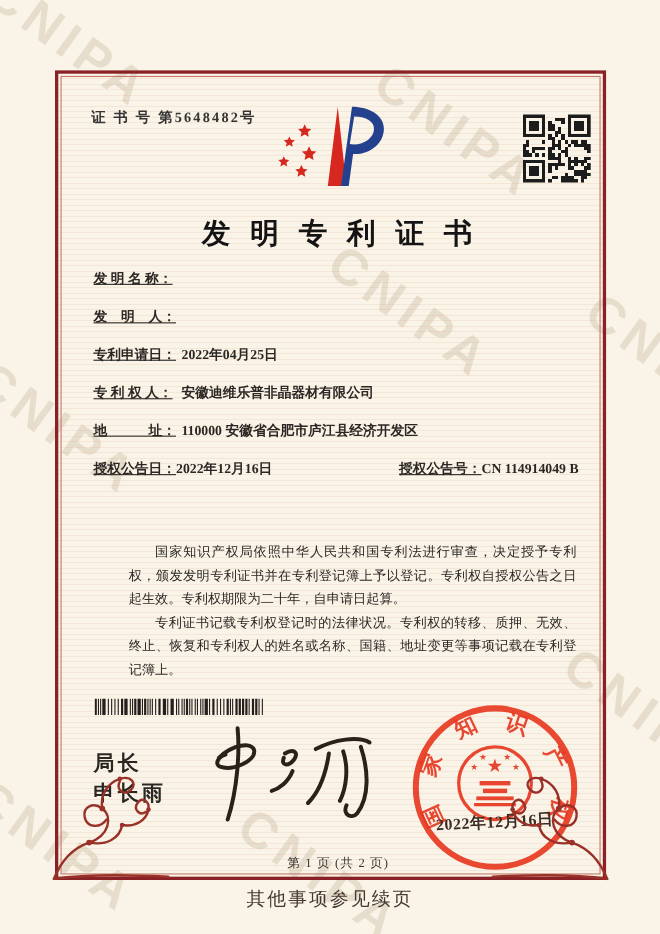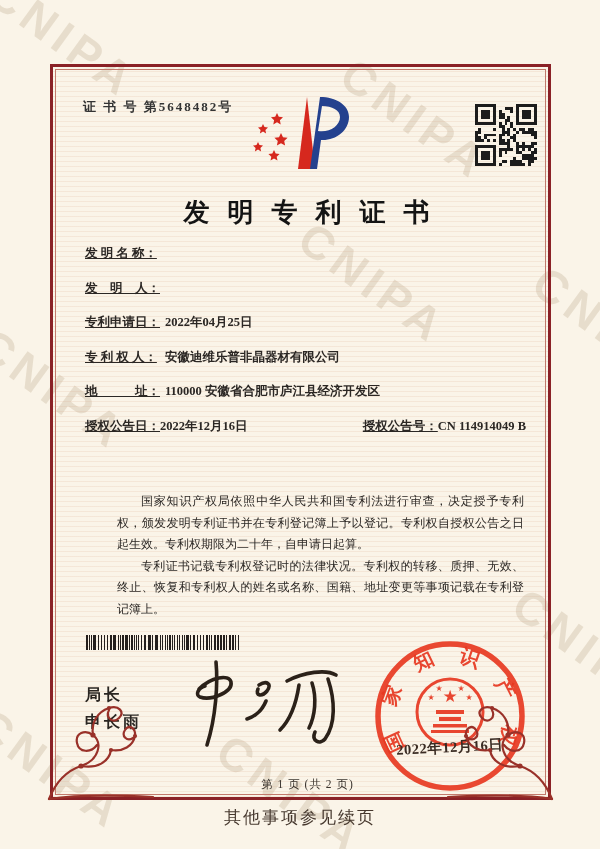--- a/index.html
+++ b/index.html
@@ -45,21 +45,21 @@
   .lbl{flex:0 0 80px;white-space:pre;text-decoration:underline;}
   .val{flex:1;}
   .frow.two{justify-content:space-between;}
   .pair{display:flex;}
   .pair .lbl{flex:0 0 auto;}
   
   .paras{position:absolute;left:32px;right:24px;top:424px;font-size:12px;line-height:21.5px;color:#2b2724;text-align:justify;margin-left:32px;}
   .paras p{margin:0;text-indent:2em;}
   
   .barcode{position:absolute;left:33px;top:568px;}
-  .officer{position:absolute;left:32px;top:614px;font-family:"Liberation Sans","DejaVu Sans",sans-serif;font-weight:bold;font-size:16px;color:#2a2622;letter-spacing:3px;line-height:27px;}
+  .officer{position:absolute;left:32px;top:614px;font-family:"Liberation Sans","DejaVu Sans",sans-serif;font-weight:bold;font-size:19px;color:#2a2622;letter-spacing:3px;line-height:27px;}
   .signature{position:absolute;left:118px;top:588px;}
   .seal{position:absolute;left:312px;top:571px;}
   .flourish{position:absolute;bottom:-6px;width:112px;height:112px;}
   .flourish.fl-left{left:-8px;}
   .flourish.fl-right{right:-8px;transform:scaleX(-1);}
   .page-info{
     position:absolute;left:0;right:0;bottom:5px;text-align:center;
     font-size:11.5px;color:#3a342e;letter-spacing:1px;padding-left:14px;
   }
   .note{

